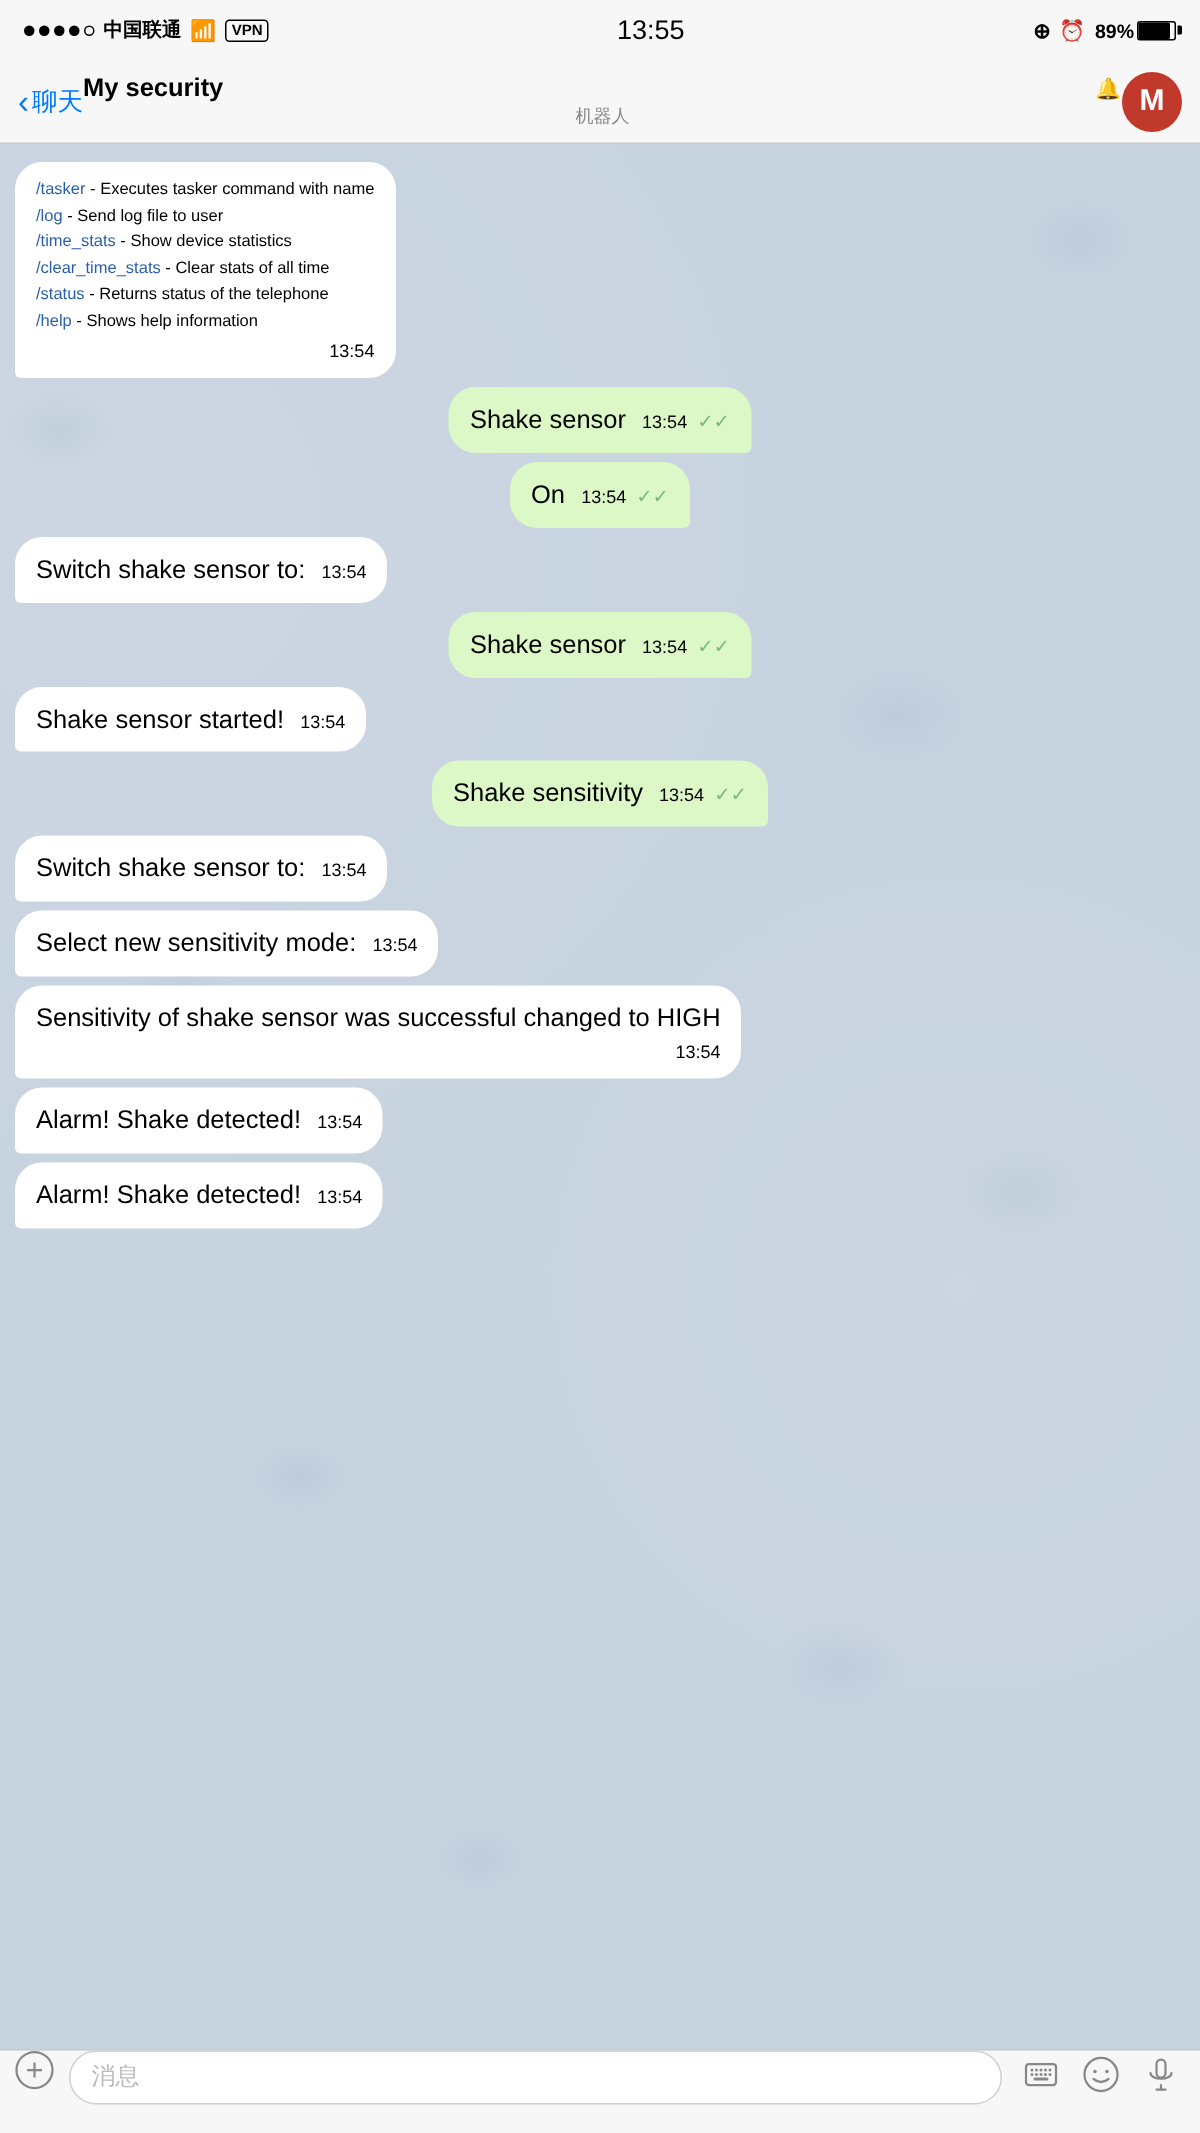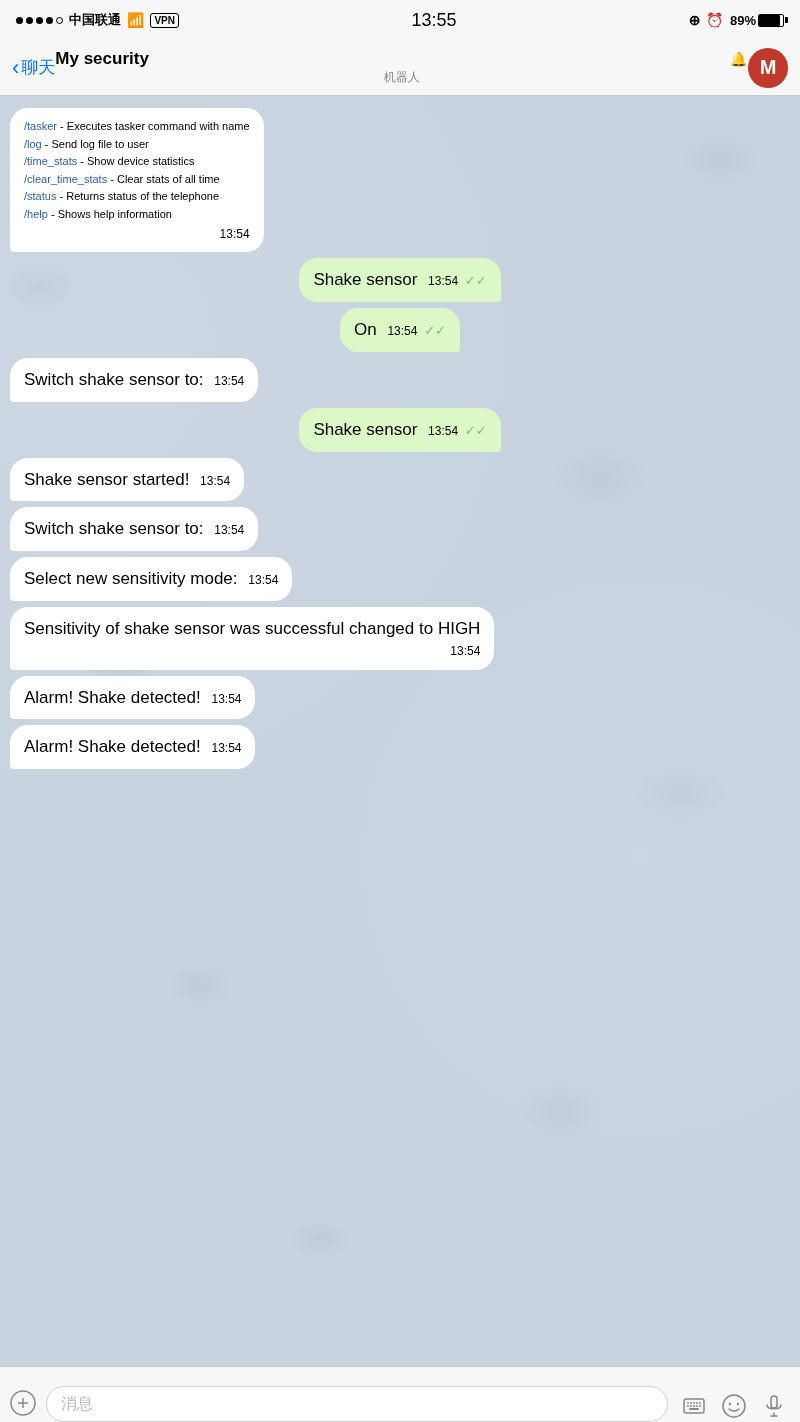--- a/index.html
+++ b/index.html
@@ -179,21 +179,21 @@
       gap: 3px;
     }
     .bubble-footer .meta { margin-left: 0; }
 
     
     .input-bar {
       background: #f7f7f7;
       height: 56px;
       border-top: 1px solid #c8c8c8;
       display: flex;
-      align-items: flex-end;
+      align-items: flex-start;
       padding: 0 10px;
       gap: 10px;
       flex-shrink: 0;
     }
     .attach-btn {
       font-size: 24px; color: #888; cursor: pointer;
     }
     .input-field {
       flex: 1;
       height: 36px;
@@ -310,20 +310,27 @@
     </div>
   </div>
 
   <div class="message-row incoming">
     <div class="bubble incoming">
       <span>Shake sensor started!</span>
       <span class="meta">13:54</span>
     </div>
   </div>
 
+  <div class="message-row outgoing">
+    <div class="bubble outgoing">
+      <span>Shake sensitivity</span>
+      <span class="meta">13:54</span>
+      <span class="check-marks">✓✓</span>
+    </div>
+  </div>
 
   <div class="message-row incoming">
     <div class="bubble incoming">
       <span>Switch shake sensor to:</span>
       <span class="meta">13:54</span>
     </div>
   </div>
 
 
   <div class="message-row incoming">

